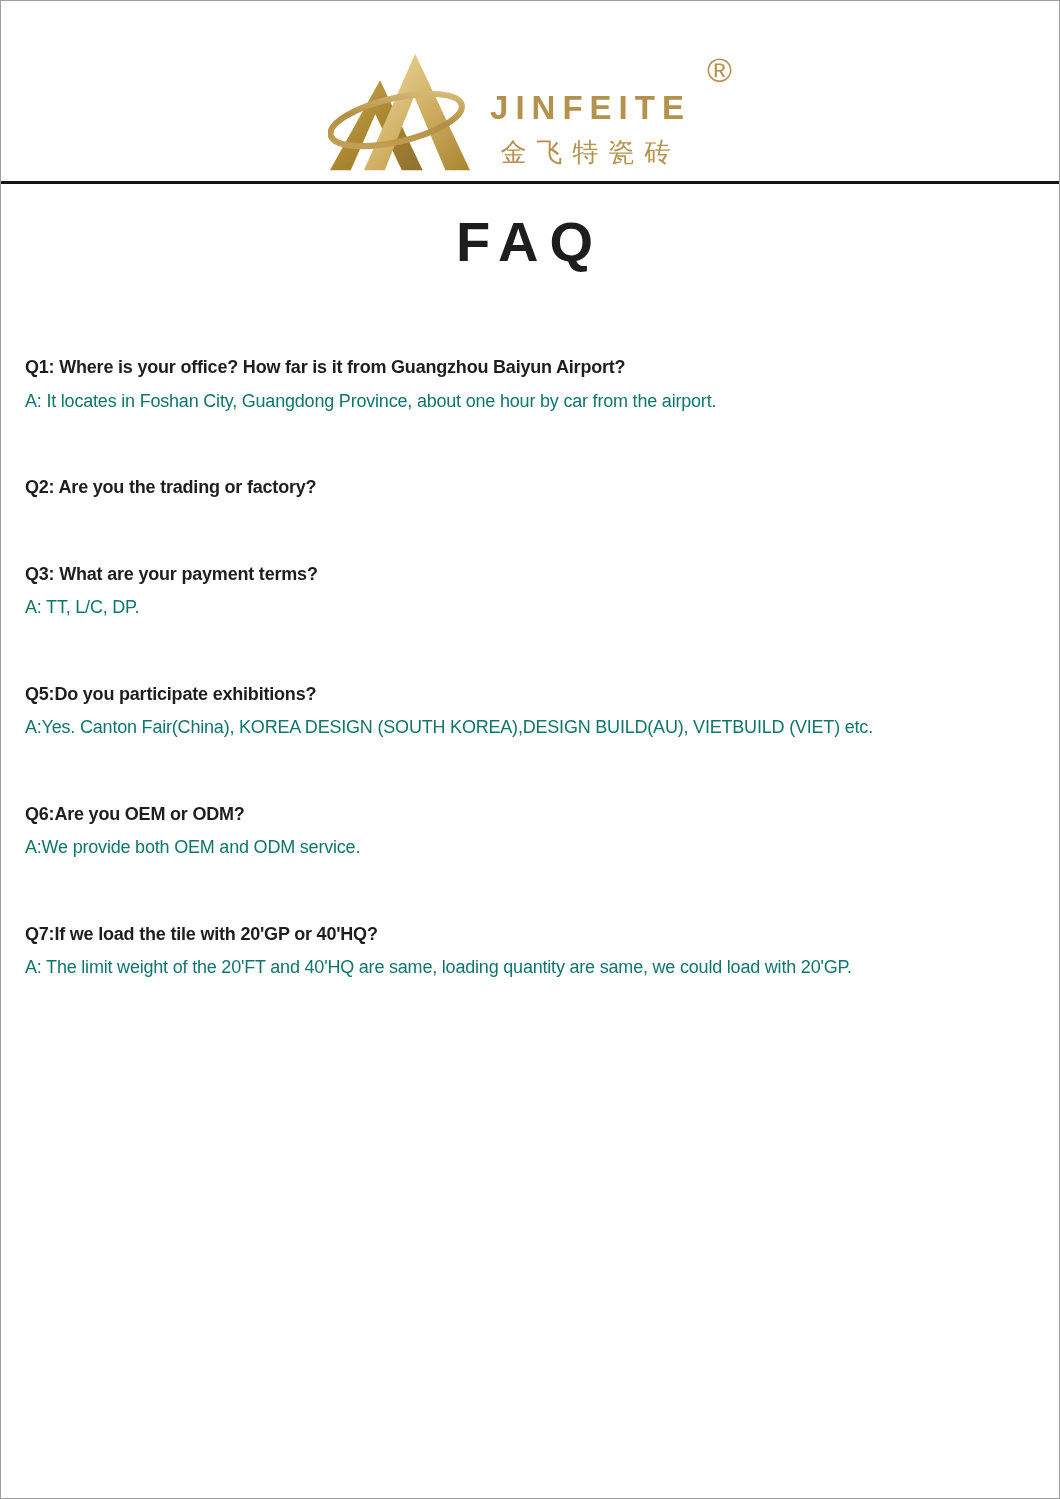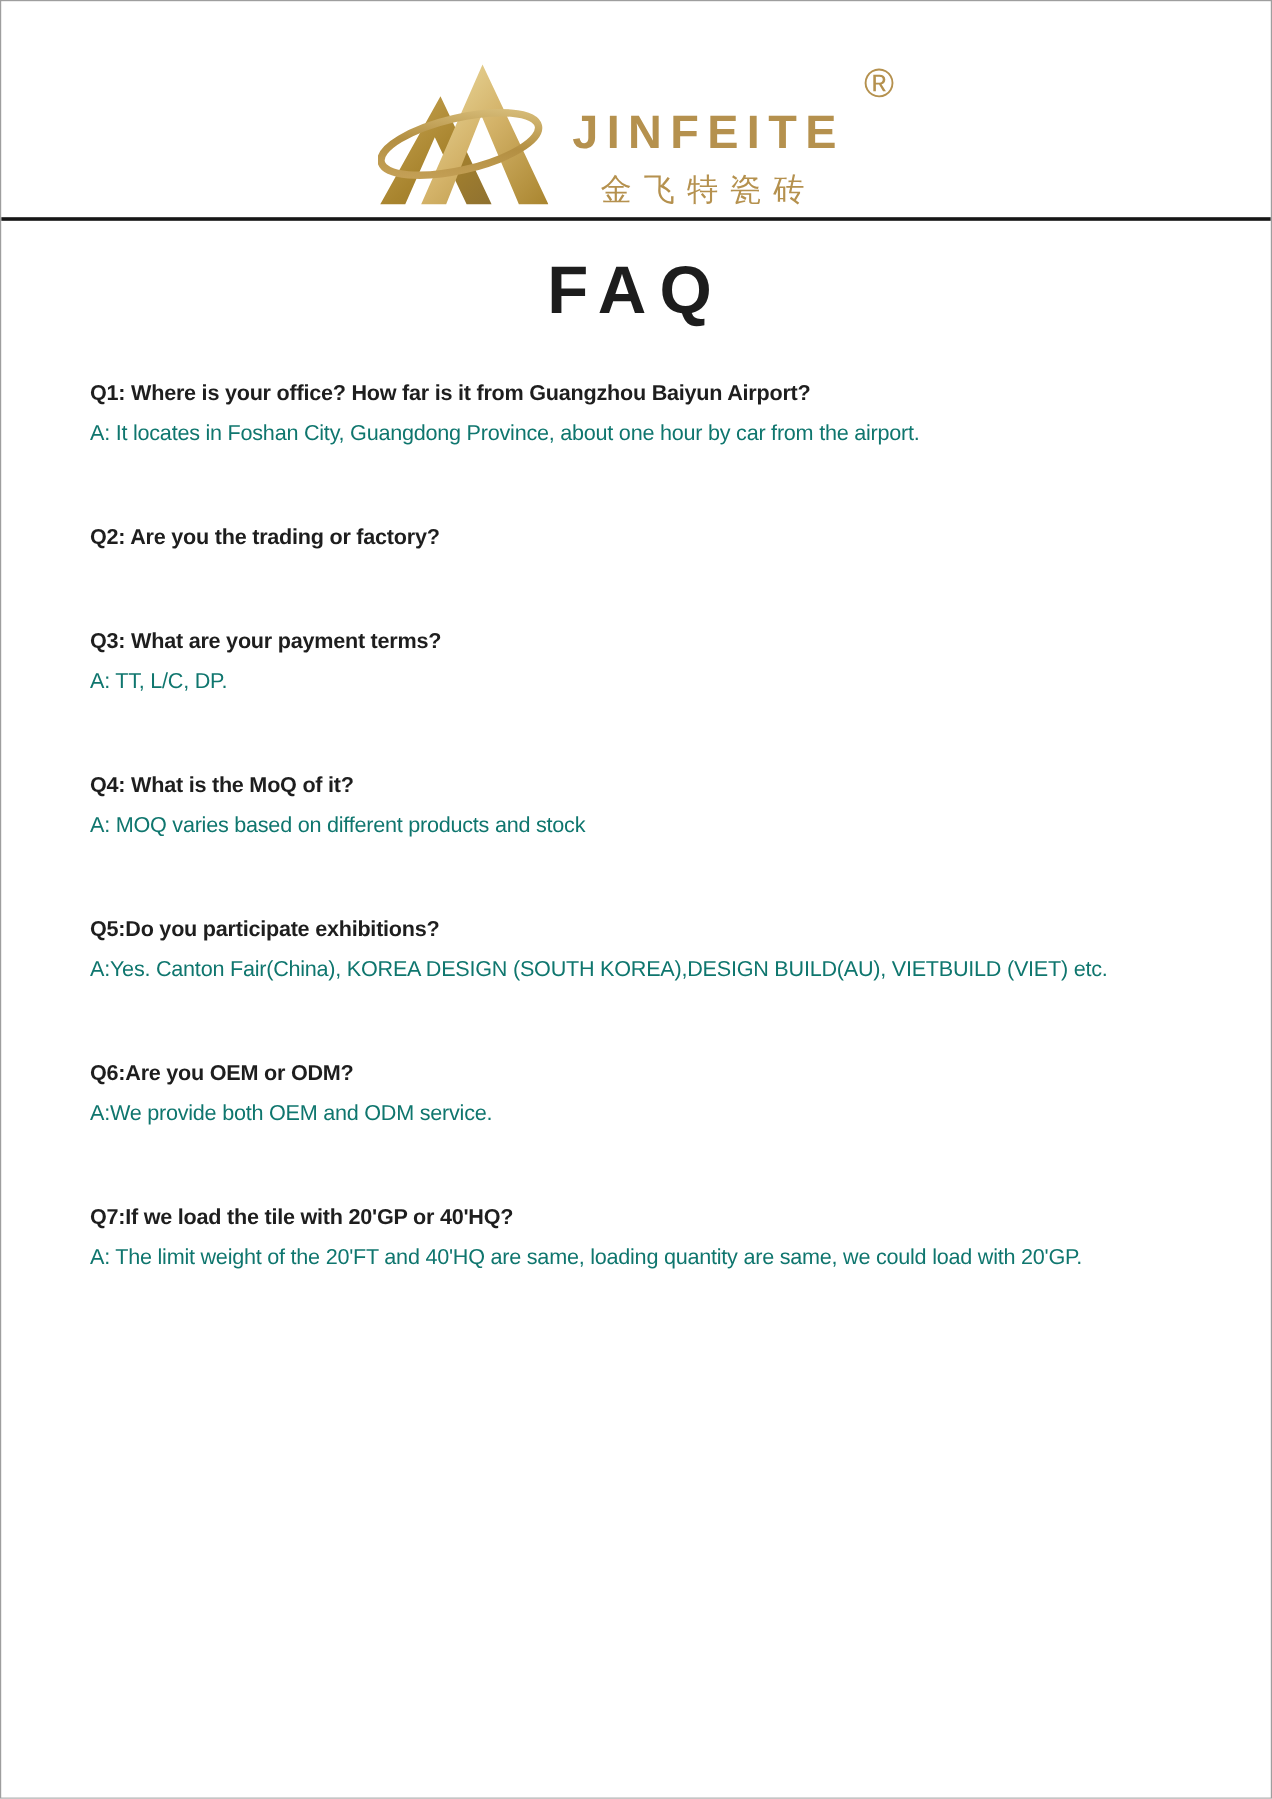--- a/index.html
+++ b/index.html
@@ -35,21 +35,21 @@
     width: 142px;
     height: 120px;
     flex: 0 0 auto;
   }
   .brand-text {
     margin-left: 20px;
     margin-top: 40px;
     text-align: center;
   }
   .wordmark {
-    font-size: 39px;
+    font-size: 33px;
     font-weight: 800;
     letter-spacing: 7px;
     color: #b5914e;
     line-height: 1;
     white-space: nowrap;
   }
   .chinese-name {
     margin-top: 15px;
     font-size: 26px;
     letter-spacing: 10px;
@@ -71,22 +71,22 @@
     padding-top: 30px;
     text-align: center;
     font-size: 56px;
     line-height: 1;
     font-weight: bold;
     letter-spacing: 11px;
     color: #1d1d1d;
   }
   
   .faq-list {
-    margin-top: 46px;
-    padding: 0 74px;
+    margin-top: 86px;
+    padding: 0 24px;
   }
   .faq-item {
     margin-bottom: 64px;
   }
   .faq-question {
     margin: 0 0 11px 0;
     font-size: 18px;
     line-height: 1.25;
     font-weight: bold;
     letter-spacing: -0.2px;
@@ -155,24 +155,20 @@
 
   <div class="faq-item">
     <p class="faq-question">Q2: Are you the trading or factory?</p>
   </div>
 
   <div class="faq-item">
     <p class="faq-question">Q3: What are your payment terms?</p>
     <p class="faq-answer">A: TT, L/C, DP.</p>
   </div>
 
-  <div class="faq-item">
-    <p class="faq-question">Q4: What is the MoQ of it?</p>
-    <p class="faq-answer">A: MOQ varies based on different products and stock</p>
-  </div>
 
   <div class="faq-item">
     <p class="faq-question">Q5:Do you participate exhibitions?</p>
     <p class="faq-answer">A:Yes. Canton Fair(China), KOREA DESIGN (SOUTH KOREA),DESIGN BUILD(AU), VIETBUILD (VIET) etc.</p>
   </div>
 
   <div class="faq-item">
     <p class="faq-question">Q6:Are you OEM or ODM?</p>
     <p class="faq-answer">A:We provide both OEM and ODM service.</p>
   </div>

